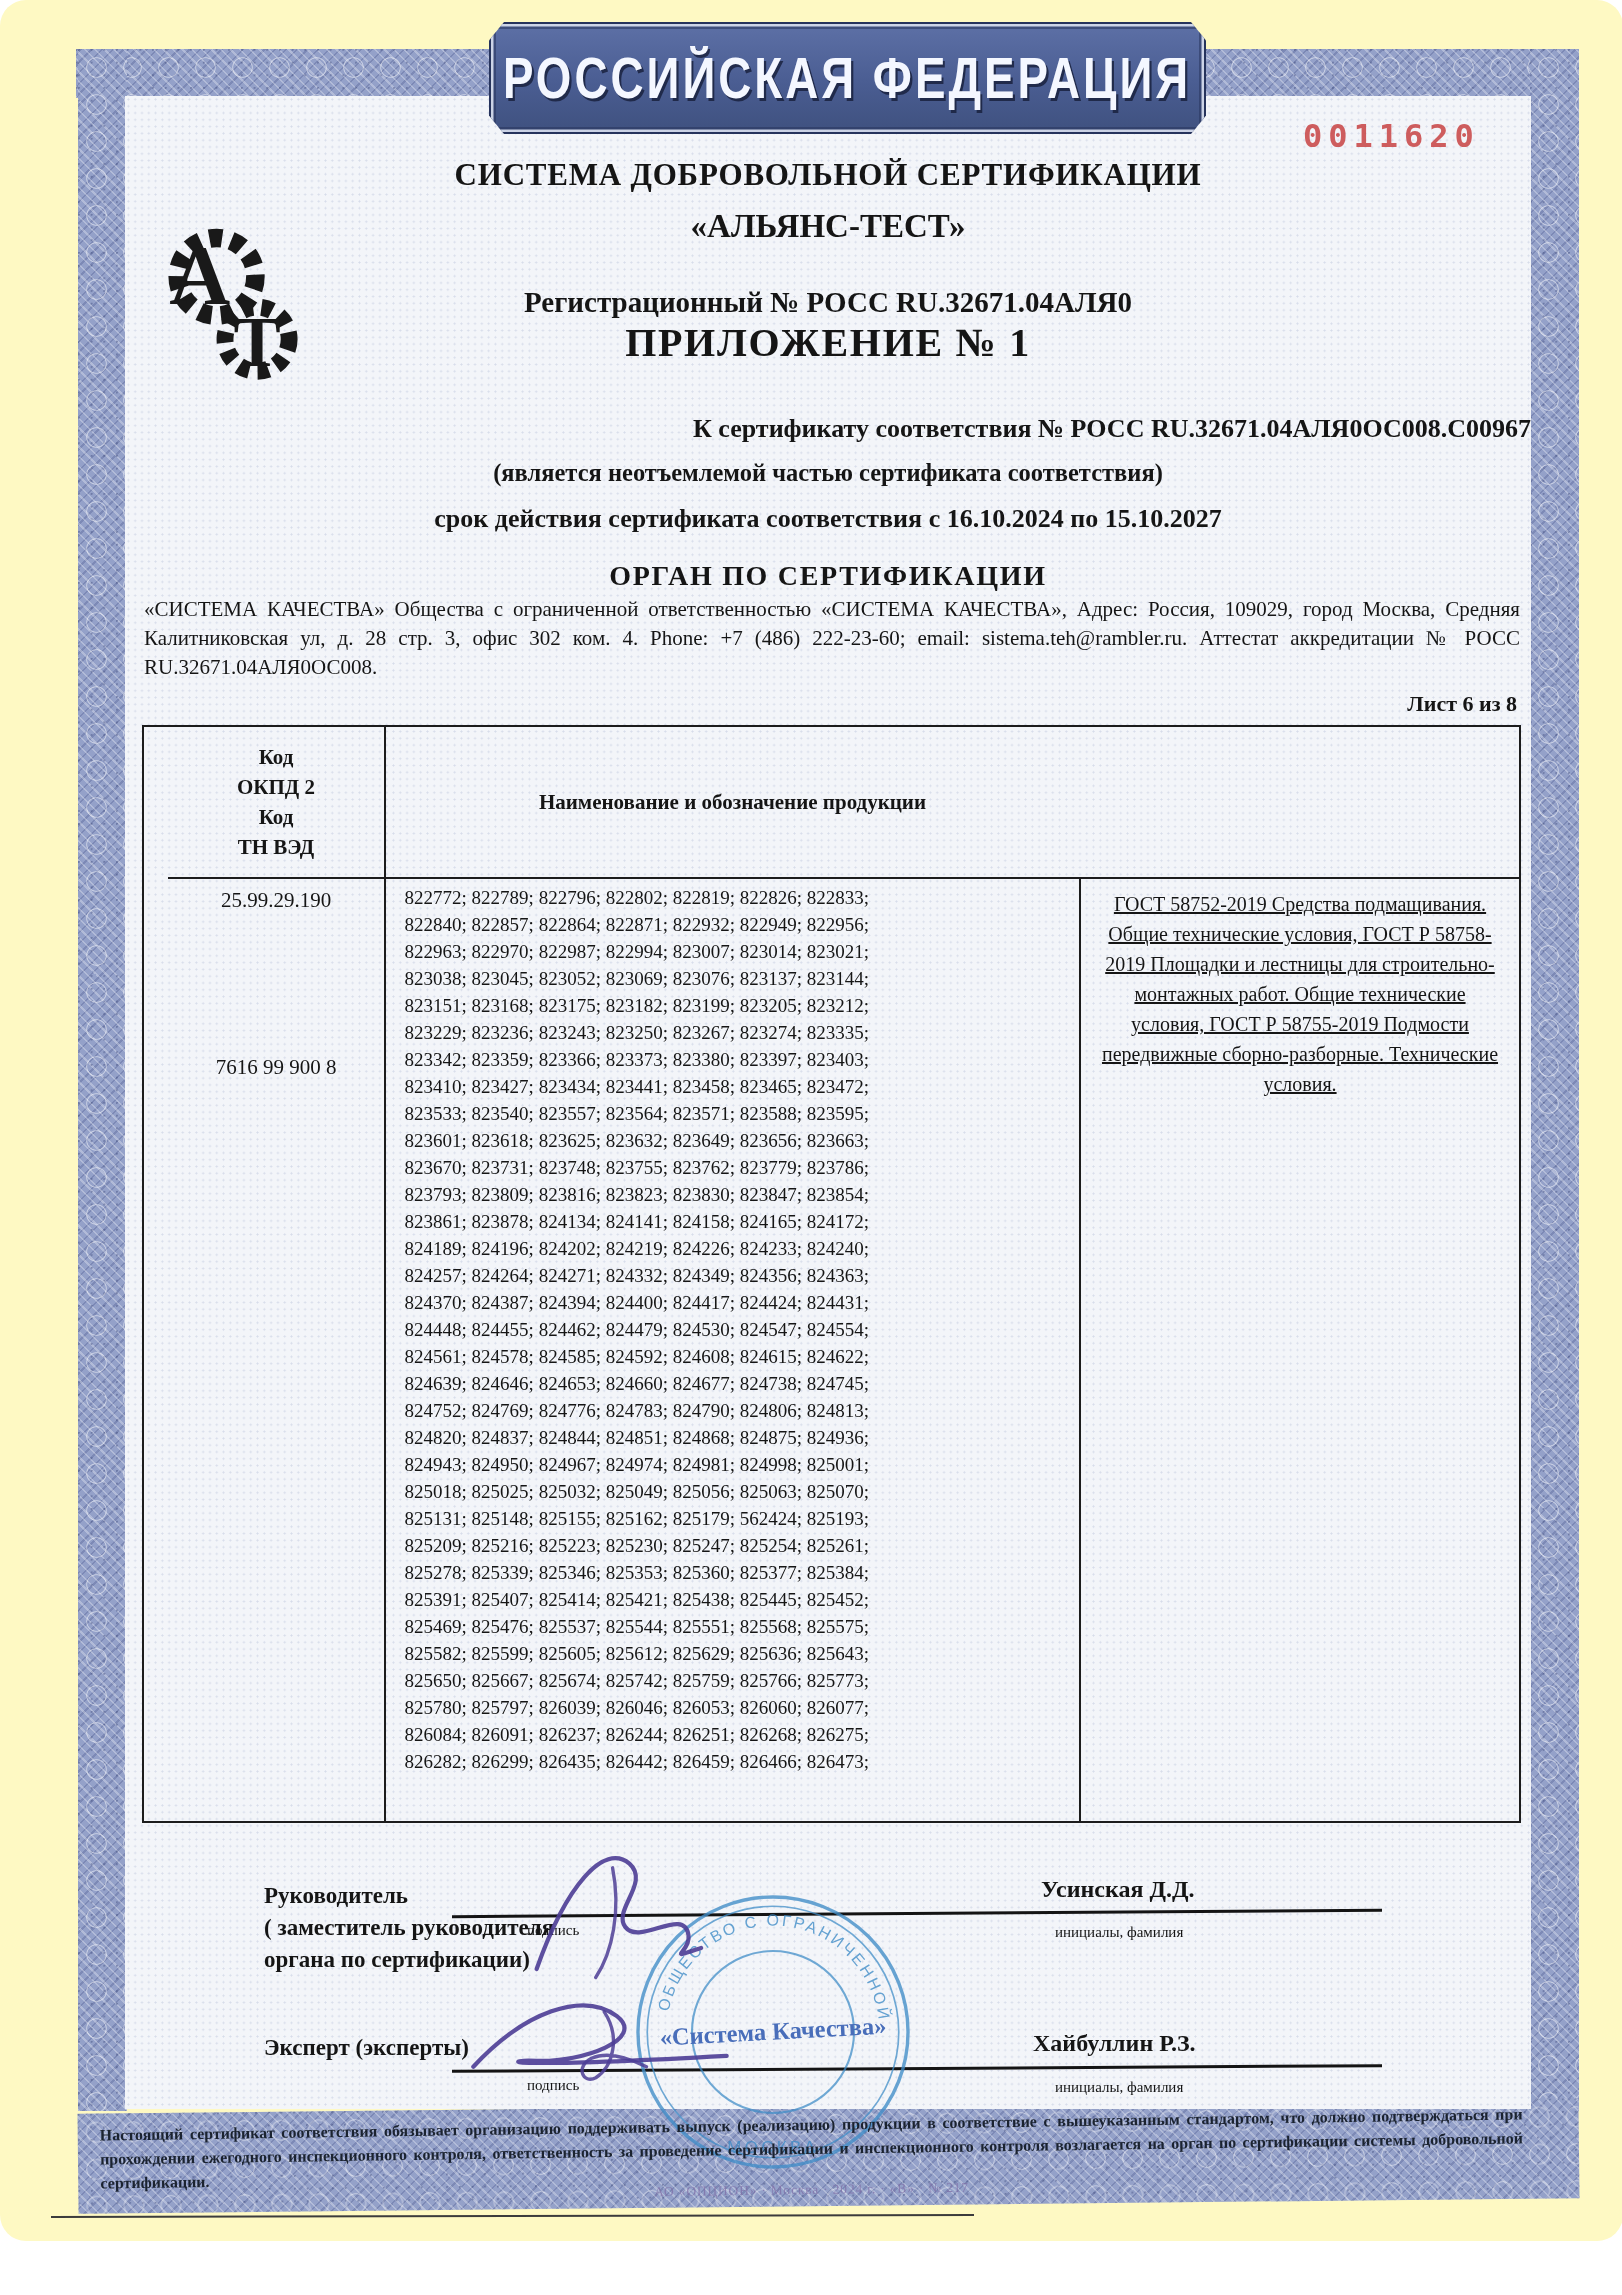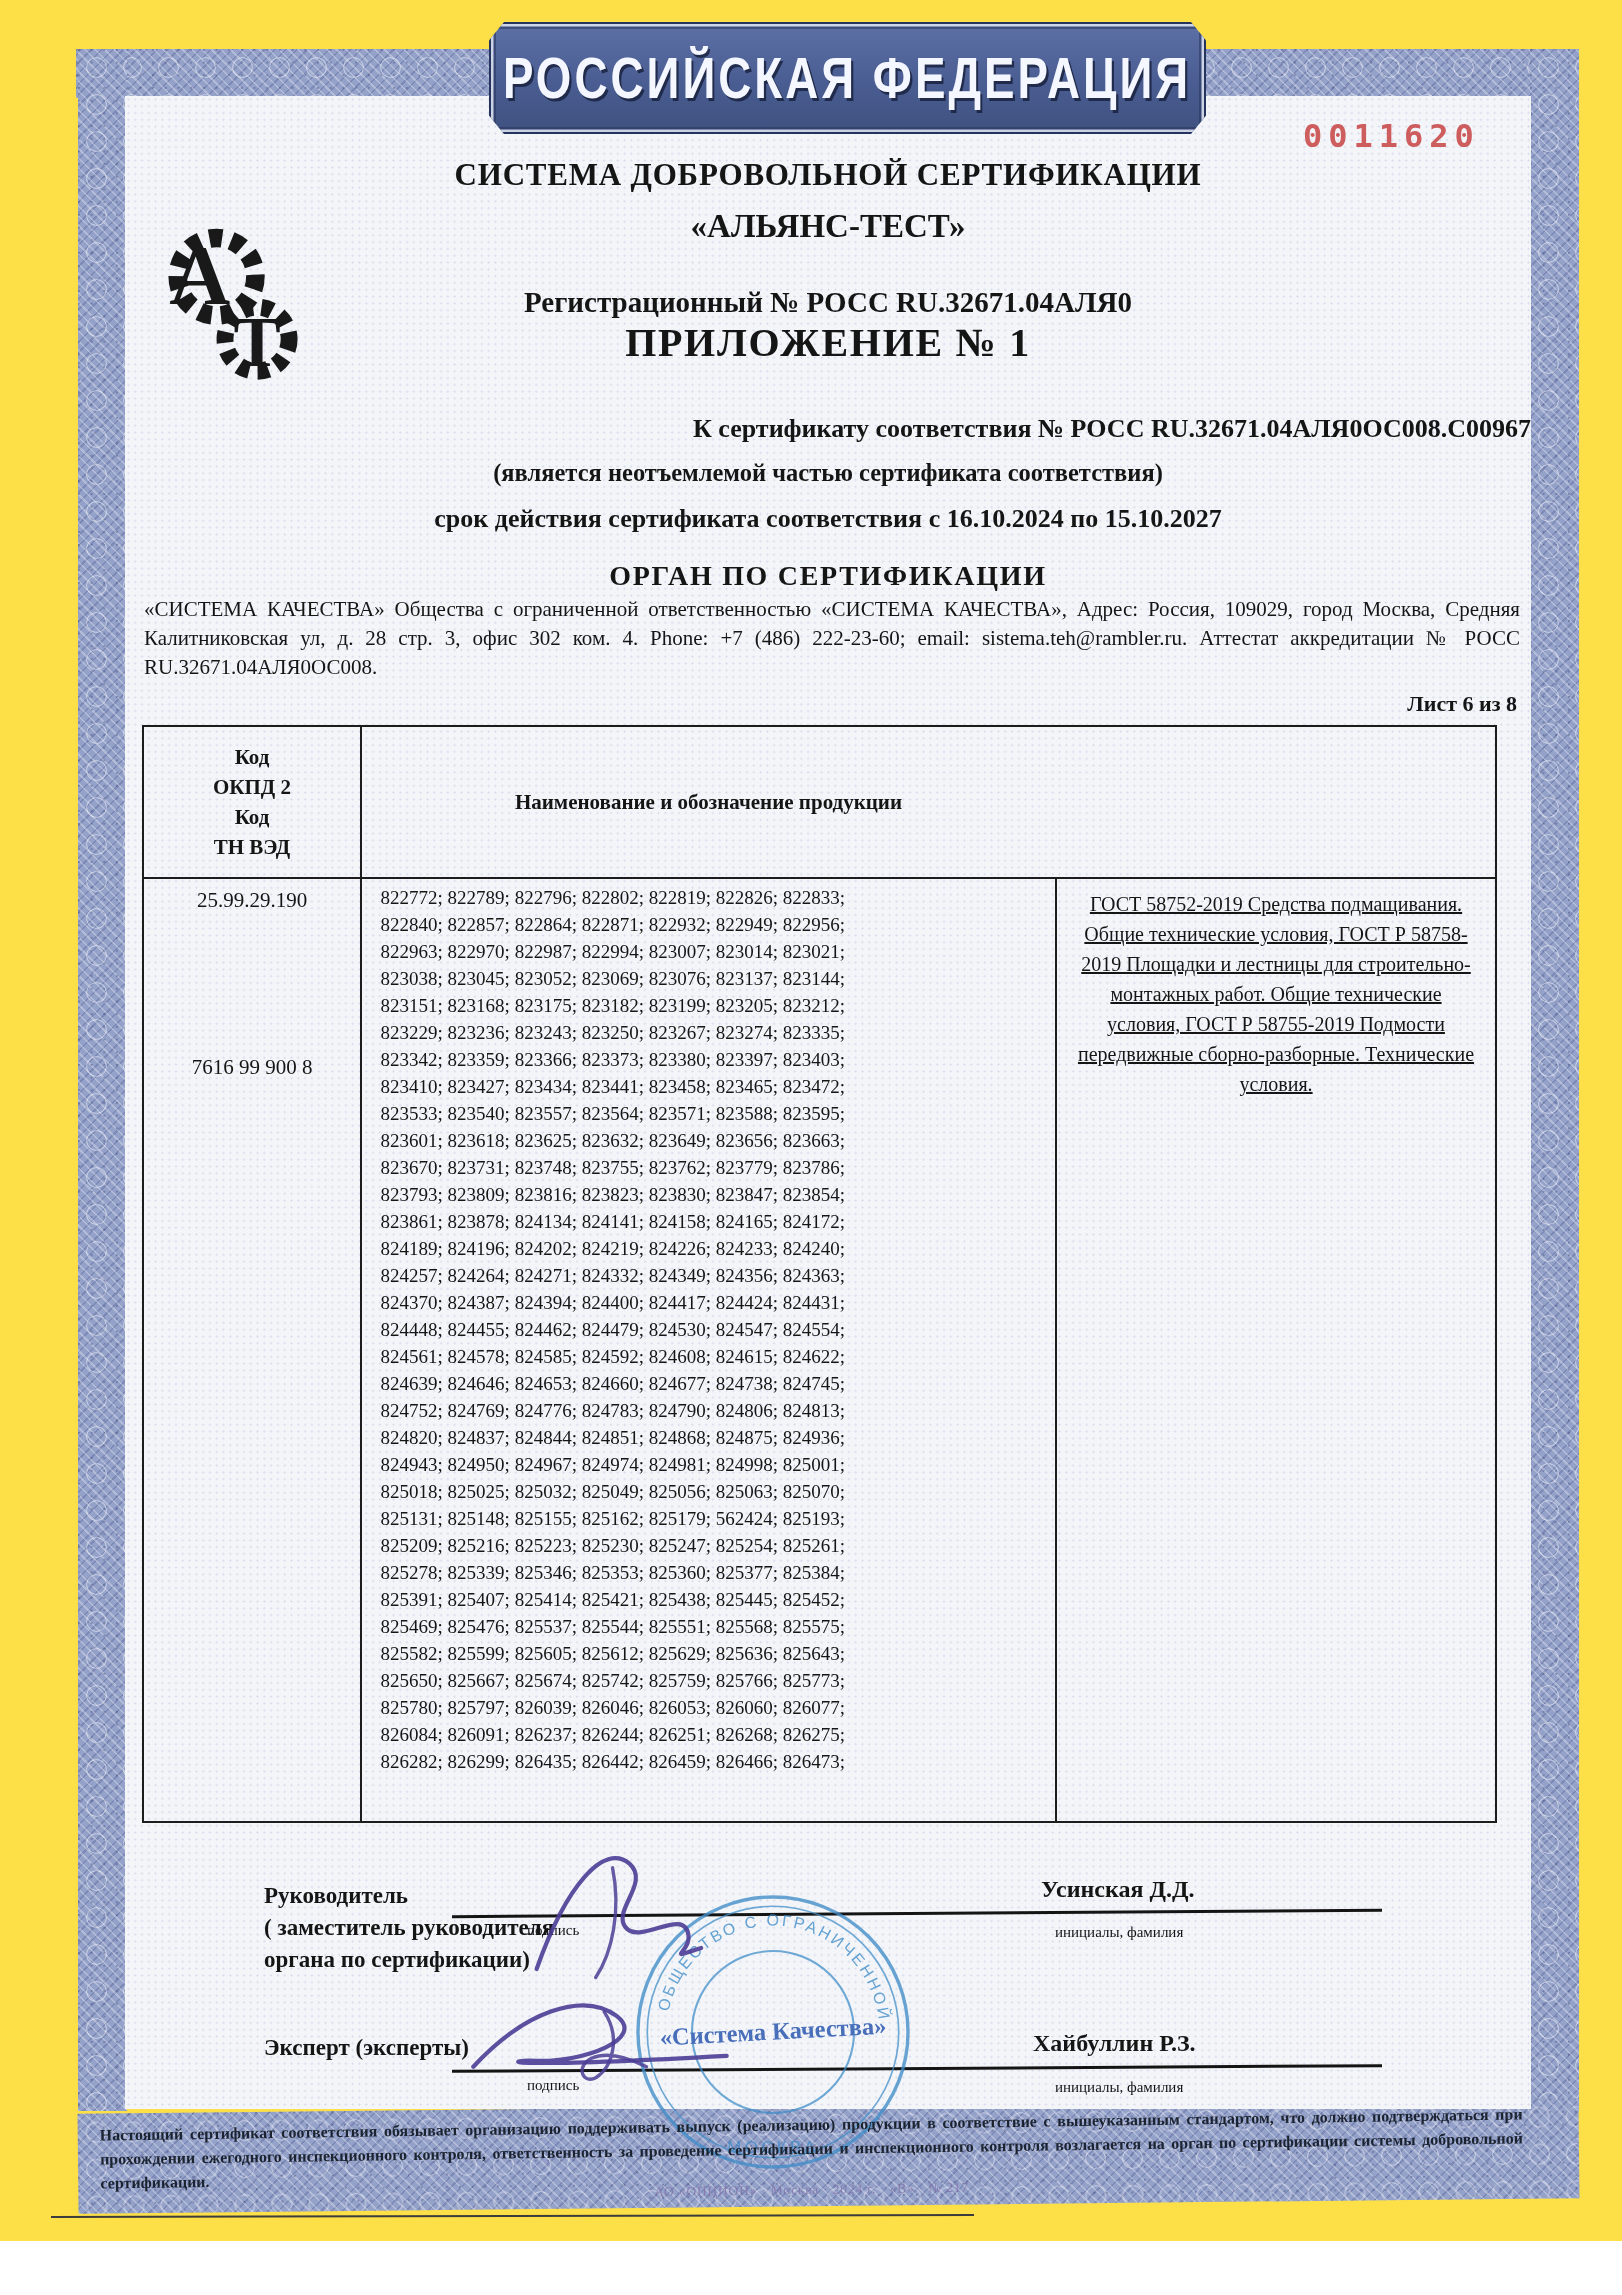--- a/index.html
+++ b/index.html
@@ -1,17 +1,17 @@
 <!DOCTYPE html>
 <html style="font-size:13.5px"><head>
 <meta charset="utf-8">
 <style>
   html,body{margin:0;padding:0;background:#ffffff;}
-  .page{position:relative;width:1623px;height:2241px;background:#fde047;overflow:hidden;
-        font-family:"Liberation Serif",serif;color:#151515;}
+  .page{position:relative;width:1623px;height:2241px;background:#fef9c3;overflow:hidden;
+        font-family:"Liberation Serif",serif;color:#151515;border-radius:26px;}
 
   
   .band{position:absolute;background-color:#94a1c9;z-index:1;
     background-image:
       radial-gradient(circle at 50% 50%, rgba(255,255,255,0) 34%, rgba(255,255,255,.55) 37%, rgba(255,255,255,0) 41%),
       radial-gradient(circle at 0% 0%, rgba(70,82,130,.5) 0 1.7px, rgba(0,0,0,0) 2.5px),
       repeating-linear-gradient(45deg, rgba(255,255,255,.28) 0 1.7px, rgba(0,0,0,0) 1.7px 6.8px),
       repeating-linear-gradient(-45deg, rgba(86,98,150,.38) 0 1.7px, rgba(0,0,0,0) 1.7px 7.6px);
     background-size:37px 37px, 12.7px 12.7px, auto, auto;}
   .band-top{left:76px;top:49px;width:1474px;height:49px;}
@@ -48,21 +48,21 @@
   .t-app{top:319px;font-size:40px;letter-spacing:1.7px;}
   .t-cert{top:414px;font-size:26px;text-align:right;}
   .t-note{top:459px;font-size:24.5px;}
   .t-val{top:504px;font-size:26px;}
   .t-organ{top:560px;font-size:28px;letter-spacing:1.7px;}
   .t-para{position:absolute;left:144px;top:595px;width:1376px;z-index:5;font-size:21px;
     line-height:29px;text-align:justify;font-weight:normal;}
   .t-sheet{position:absolute;right:106px;top:691px;z-index:5;font-size:22px;font-weight:bold;}
 
   
-  .tbl{position:absolute;left:142px;top:725px;width:1351px;z-index:5;border:2.1px solid #1c1c1c;}
+  .tbl{position:absolute;left:142px;top:725px;width:1351px;z-index:5;border:2.1px solid #1c1c1c;padding-left:24px;}
   .tbl .hrow{display:grid;grid-template-columns:216px 695px 440px;border-bottom:2.1px solid #1c1c1c;}
   .tbl .brow{display:grid;grid-template-columns:216px 695px 440px;height:942px;}
   .tbl .hc{display:flex;align-items:center;justify-content:center;text-align:center;
     font-weight:bold;font-size:21px;line-height:30px;padding:15px 6.8px;}
   .tbl .hc+.hc,.tbl .bc+.bc{border-left:2.1px solid #1c1c1c;}
   .bc{overflow:hidden;}
   .bc-codes{text-align:center;font-size:21px;padding-top:8.5px;}
   .code2{margin-top:142px;}
   .bc-nums{font-size:19px;line-height:27px;padding:5px 8.5px 0 18.6px;white-space:nowrap;}
   .bc-docs{text-align:center;font-size:20px;line-height:30px;padding:10px 18.6px 0 18.6px;text-decoration:underline;}

